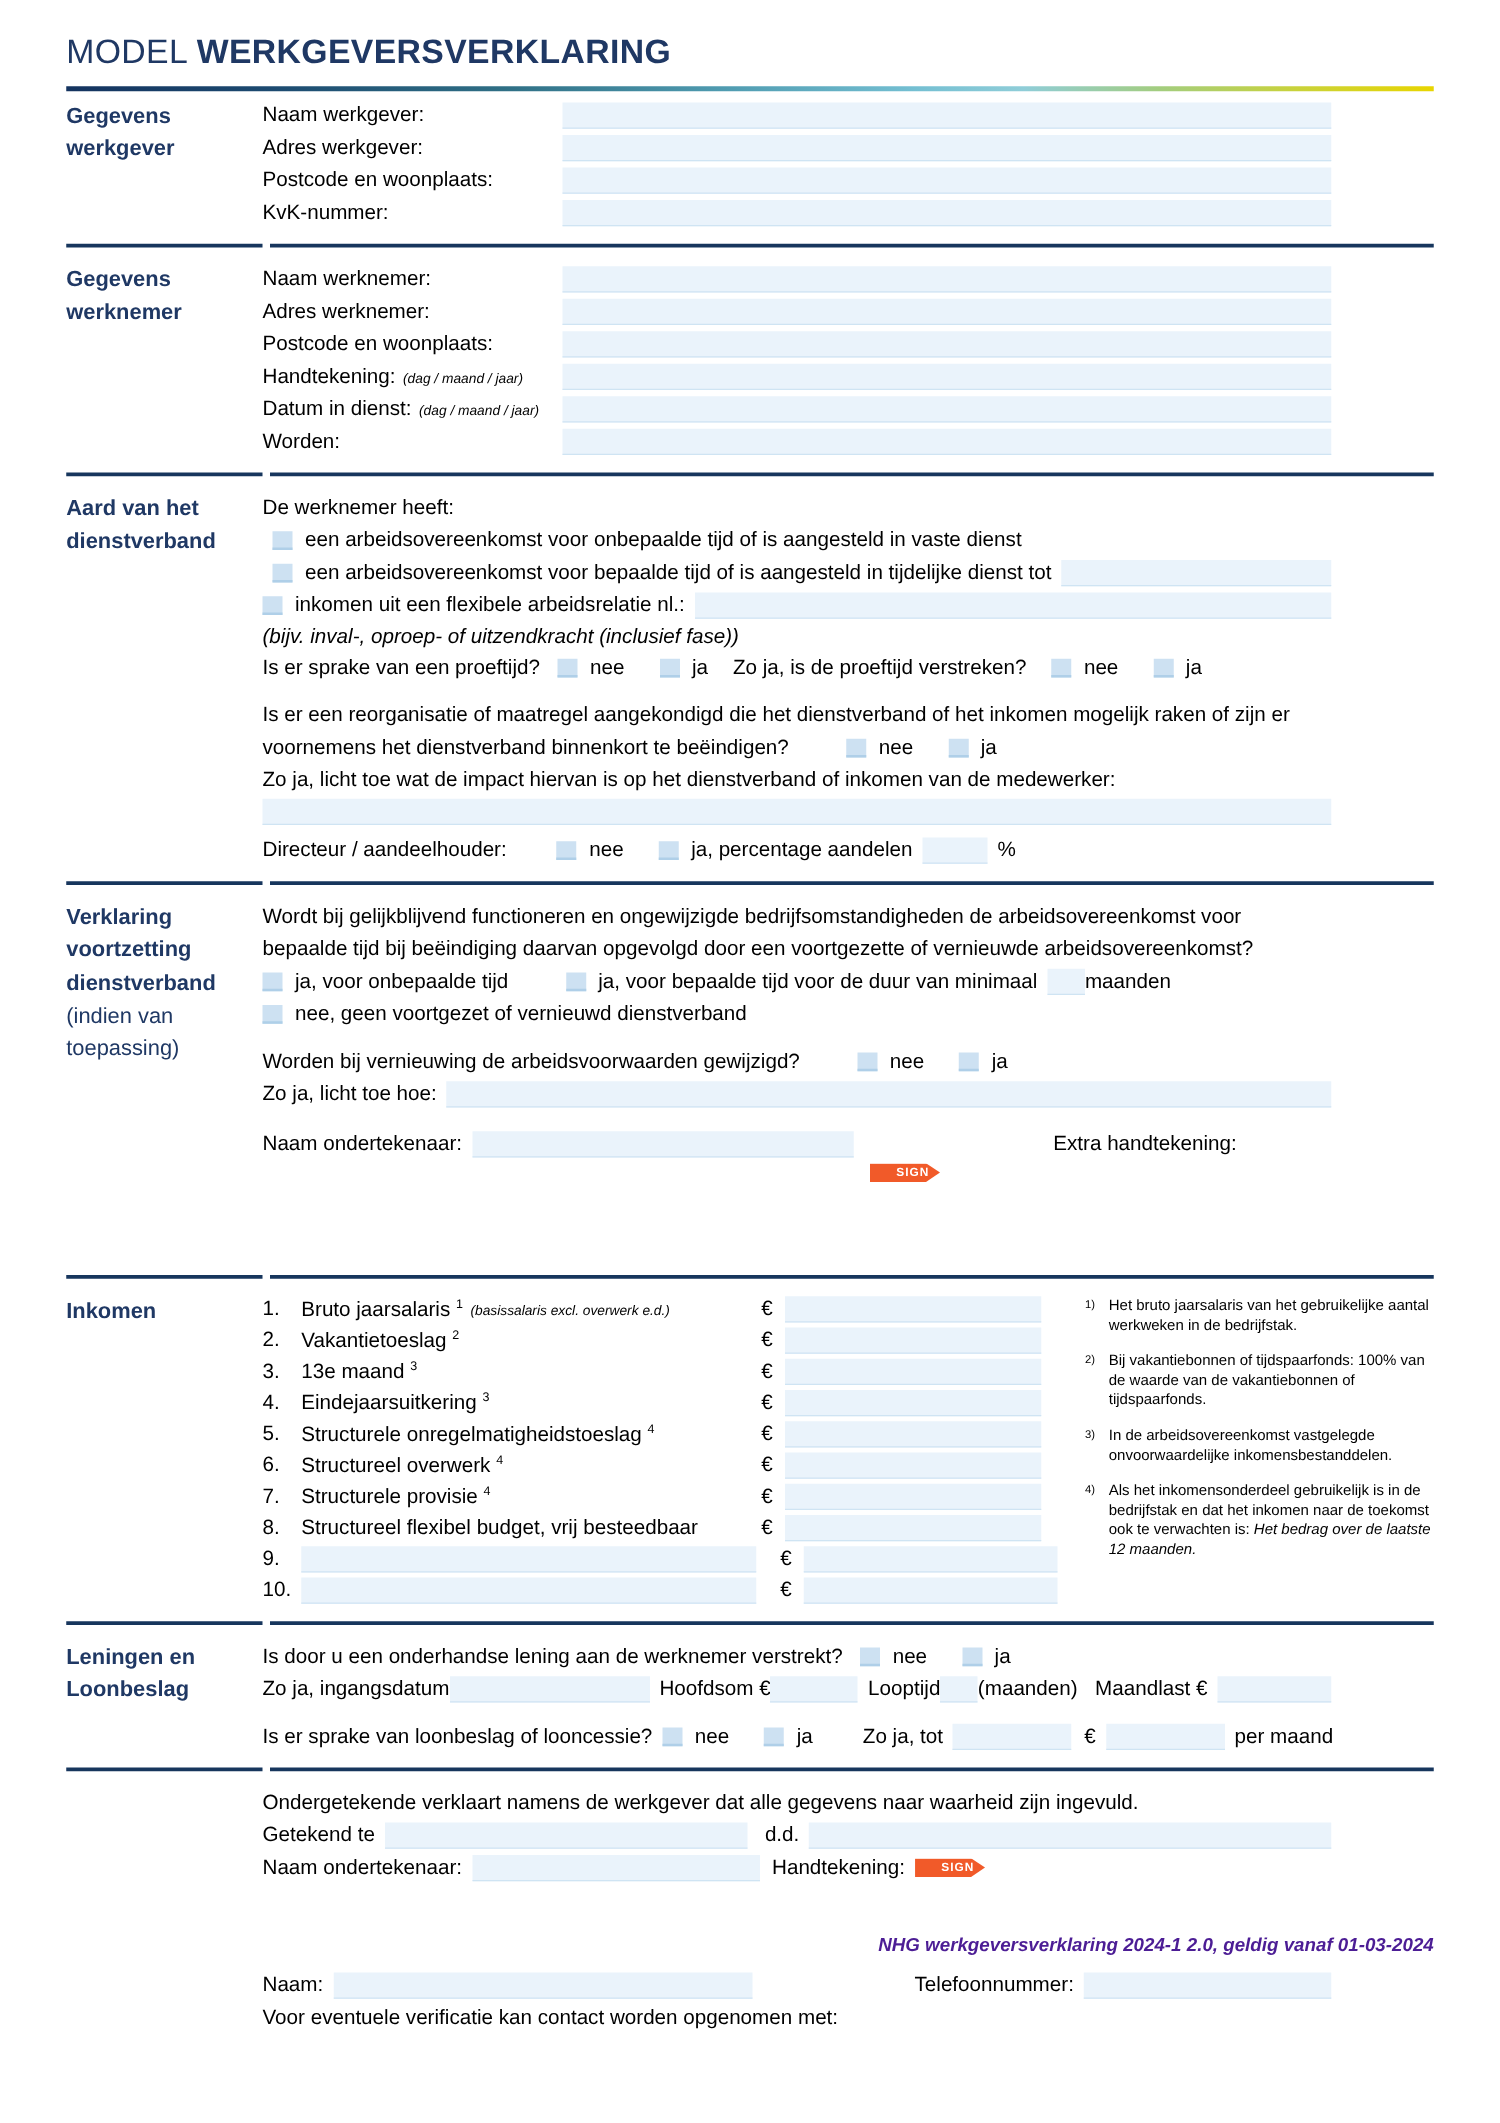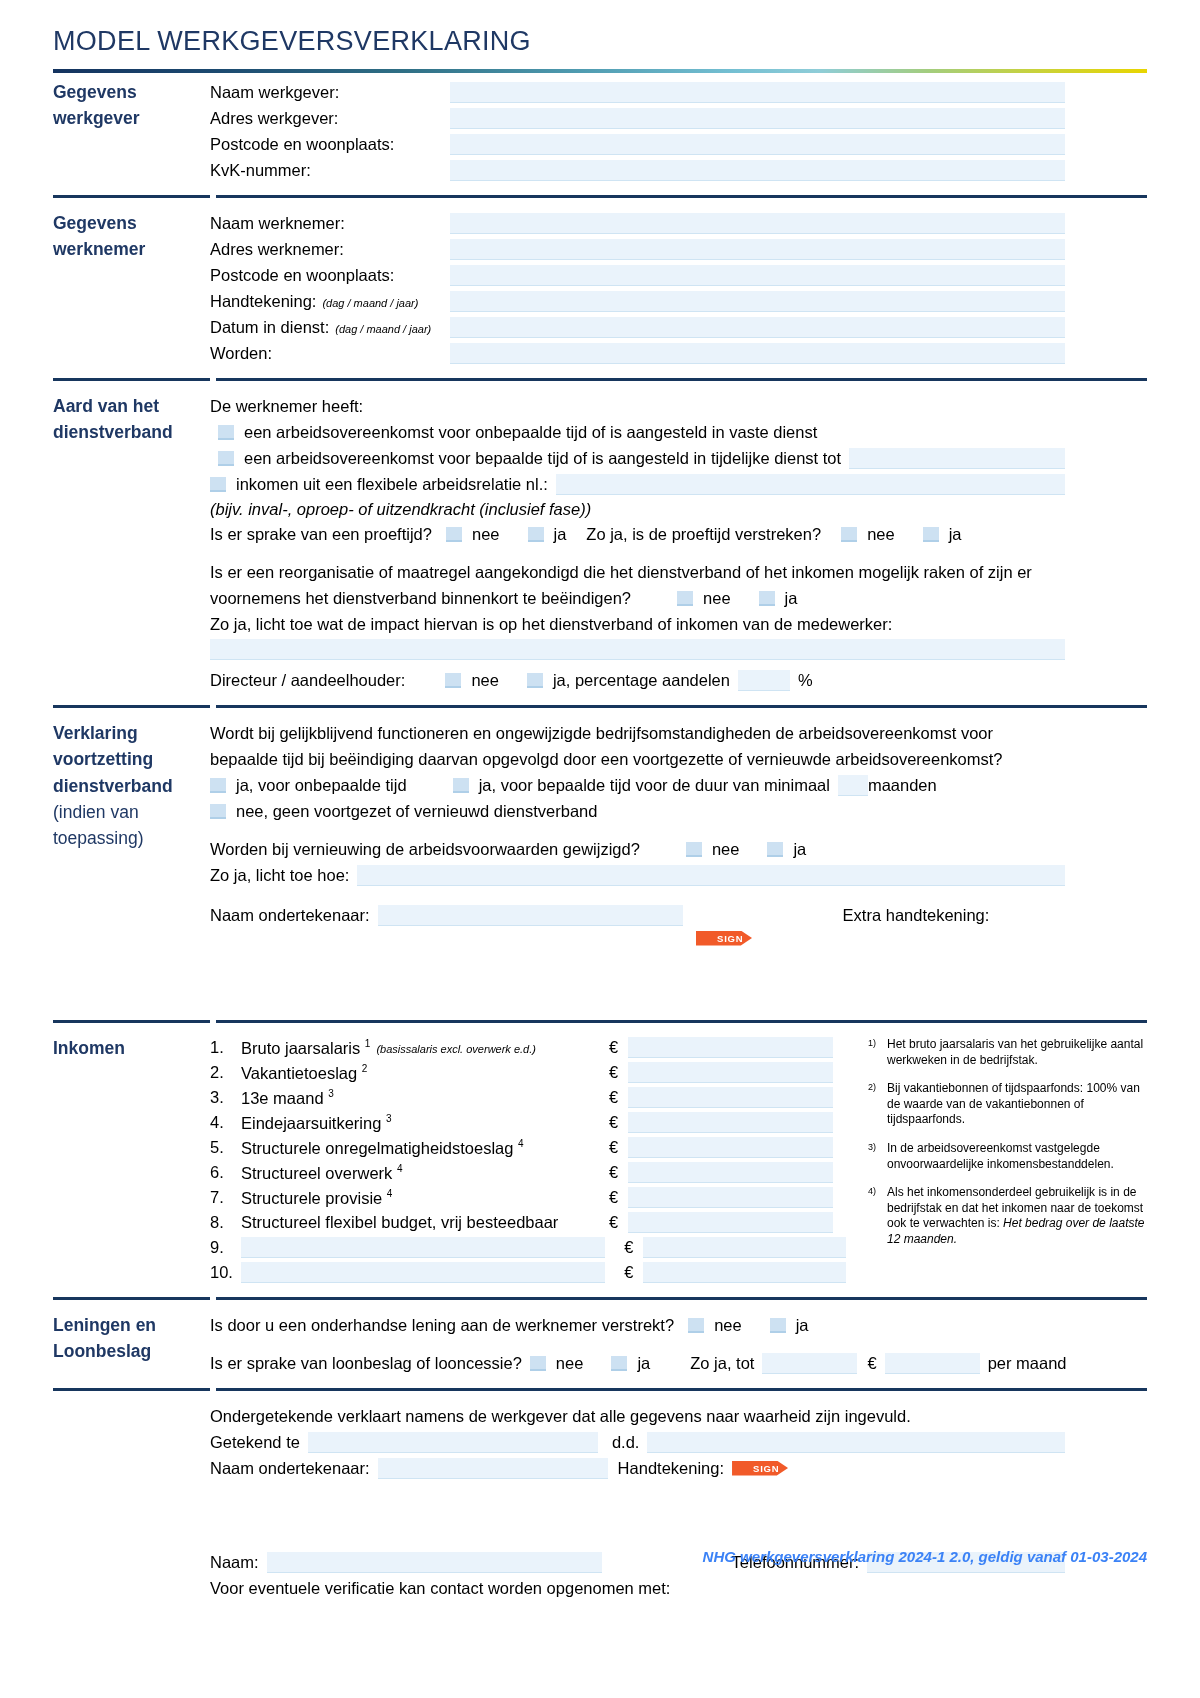--- a/index.html
+++ b/index.html
@@ -4,21 +4,21 @@
 <style>
   html,body{margin:0;padding:0;background:#ffffff;}
   .page{
     width:1200px;height:1698px;box-sizing:border-box;position:relative;
     padding:26px 53px 0 53px;background:#fff;
     font-family:"Liberation Sans",sans-serif;font-size:16.5px;color:#000;
   }
   
   .title{font-size:27px;color:#1F3864;letter-spacing:.3px;}
   .title .t-model{font-weight:400;}
-  .title .t-main{font-weight:400;}
+  .title .t-main{font-weight:700;}
   .gradbar{height:4px;margin-top:12px;
     background:linear-gradient(90deg,#14335f 0%,#1c4a70 15%,#2f6f85 32%,#4f9bb0 48%,#74bfd2 62%,#8fcdd8 70%,#a3cd7e 80%,#c9d23a 90%,#e8d500 100%);}
   
   .rule{display:flex;gap:6px;height:3px;margin:6px 0 6px 0;}
   .rule span{background:#17365D;height:3px;display:block;}
   .rule .rl{width:157px;}
   .rule .rr{flex:1;}
   .section{display:flex;padding:6px 0 6px 0;}
   .sec-head{width:157px;flex-shrink:0;color:#1F3864;font-weight:700;font-size:17.5px;line-height:1.5;}
   .sec-head .light{font-weight:400;}
@@ -47,21 +47,21 @@
   .ilabel2{margin-left:31px;}
   .euro{width:19px;flex-shrink:0;}
   .iamt{width:205px;}
   .ilabel-fld{width:368px;margin-right:19px;}
   sup{font-size:10px;}
   .fn-col{flex:1;padding-left:22px;font-size:12px;line-height:1.3;padding-top:2px;}
   .fn{display:flex;margin-bottom:13px;}
   .fn-m{font-size:9px;vertical-align:top;margin-right:7px;position:relative;top:1px;flex-shrink:0;width:12px;}
   .fn i{font-style:italic;}
   
-  .footer{position:absolute;right:53px;top:1548px;color:#3b82f6;font-style:italic;font-weight:700;font-size:15px;}
+  .footer{position:absolute;right:53px;top:1548px;color:#4c1d95;font-style:italic;font-weight:700;font-size:15px;}
   
   .gap6{height:6px;}.gap12{height:12px;}.gap14{height:14px;}
   .ml8{margin-left:8px;}.ml10{margin-left:10px;}.ml14{margin-left:14px;}.ml20{margin-left:20px;}
   .ml28{margin-left:28px;}.ml40{margin-left:40px;}.ml46{margin-left:46px;}
   .w240{width:240px;flex-shrink:0;}
   .fxs{width:30px;}.fsm{width:52px;}.f70{width:70px;}.f95{width:95px;}
   .f160{width:160px;}.f230{width:230px;}.f290{width:290px;}.f305{width:305px;}.f335{width:335px;}
 </style>
 </head>
 <body>
@@ -370,20 +370,31 @@
       <div>Loonbeslag</div>
     </div>
     <div class="sec-body">
       <div class="frow">
         <span>Is door u een onderhandse lening aan de werknemer verstrekt?</span>
         <span class="cb ml14"></span>
         <span class="ml10">nee</span>
         <span class="cb ml28"></span>
         <span class="ml10">ja</span>
       </div>
+      <div class="frow pad-r">
+        <span>Zo ja, ingangsdatum</span>
+        <span class="fld f160"></span>
+        <span class="ml8">Hoofdsom €</span>
+        <span class="fld f70"></span>
+        <span class="ml8">Looptijd</span>
+        <span class="fld fxs"></span>
+        <span>(maanden)</span>
+        <span class="ml14">Maandlast  €</span>
+        <span class="fld grow ml8"></span>
+      </div>
       <div class="gap12"></div>
       <div class="frow">
         <span>Is er sprake van loonbeslag of looncessie?</span>
         <span class="cb ml8"></span>
         <span class="ml10">nee</span>
         <span class="cb ml28"></span>
         <span class="ml10">ja</span>
         <span class="ml40">Zo ja, tot</span>
         <span class="fld f95 ml8"></span>
         <span class="ml10">€</span>

